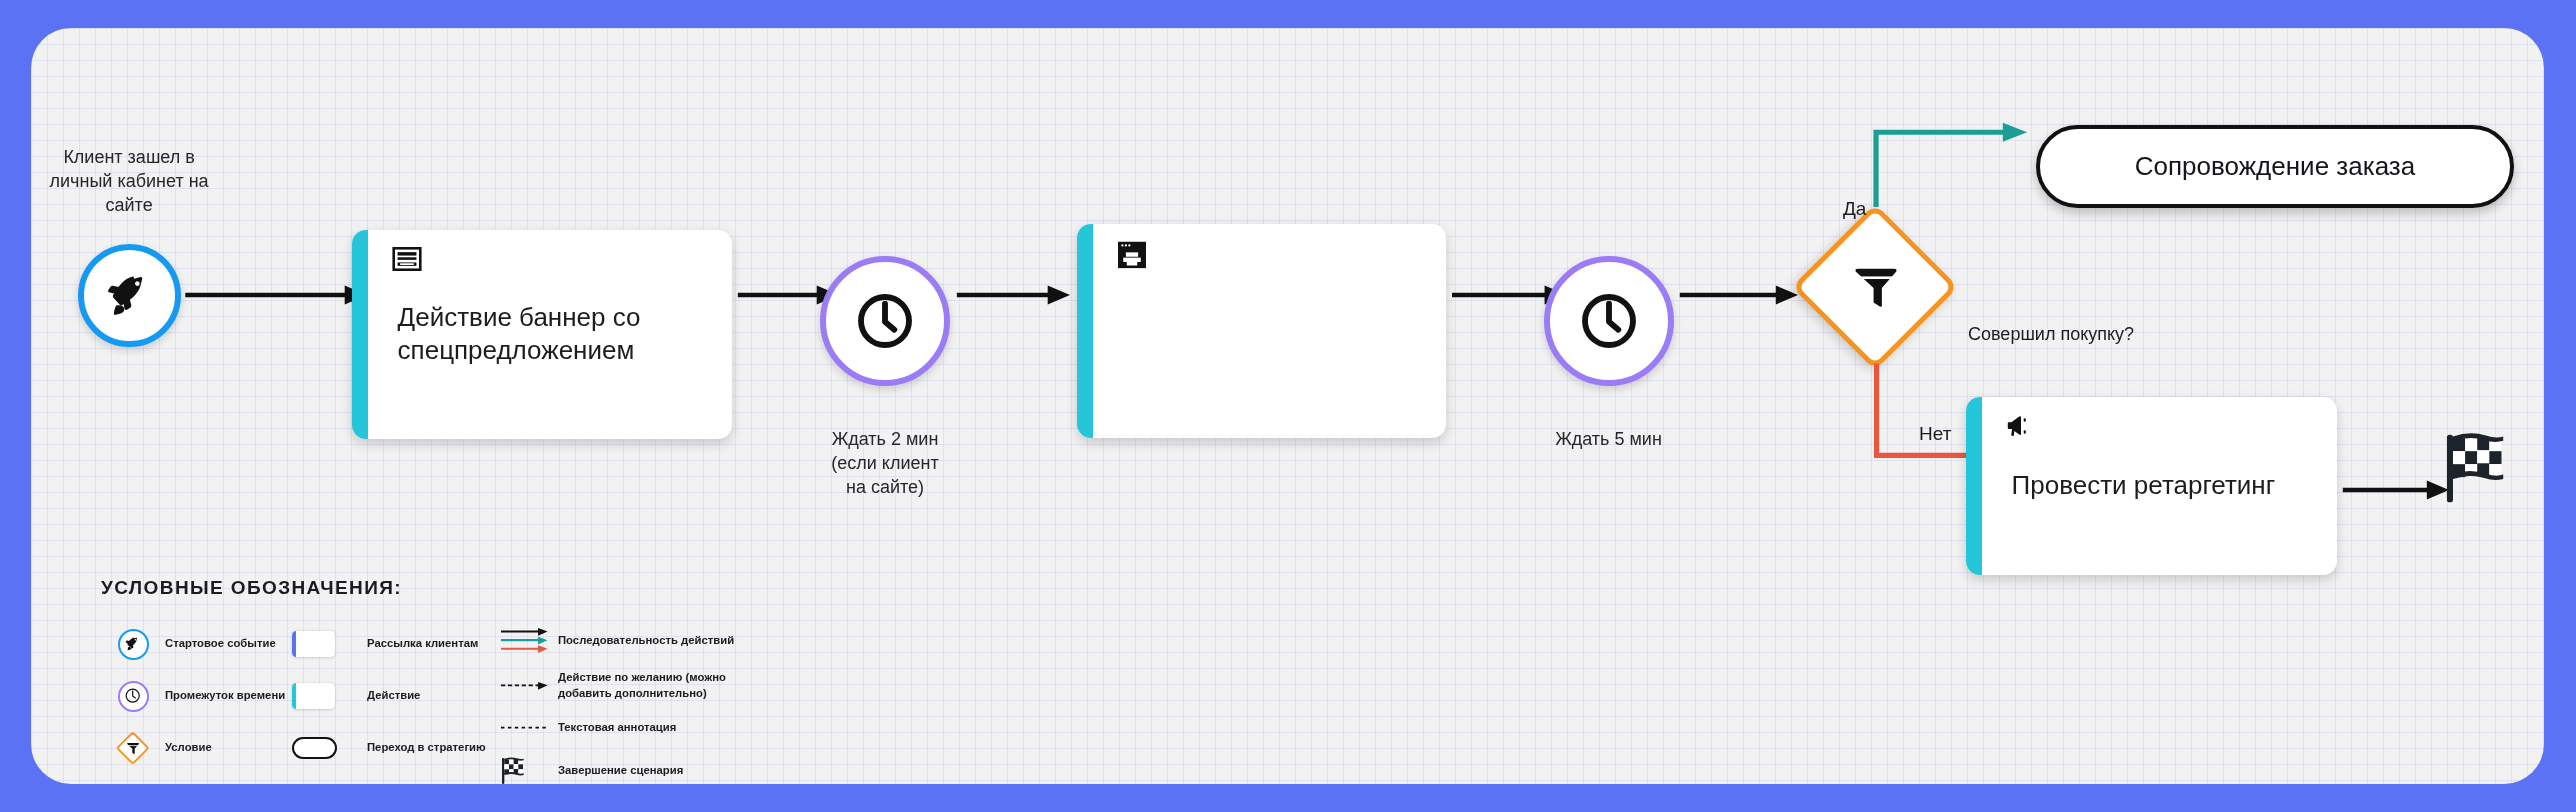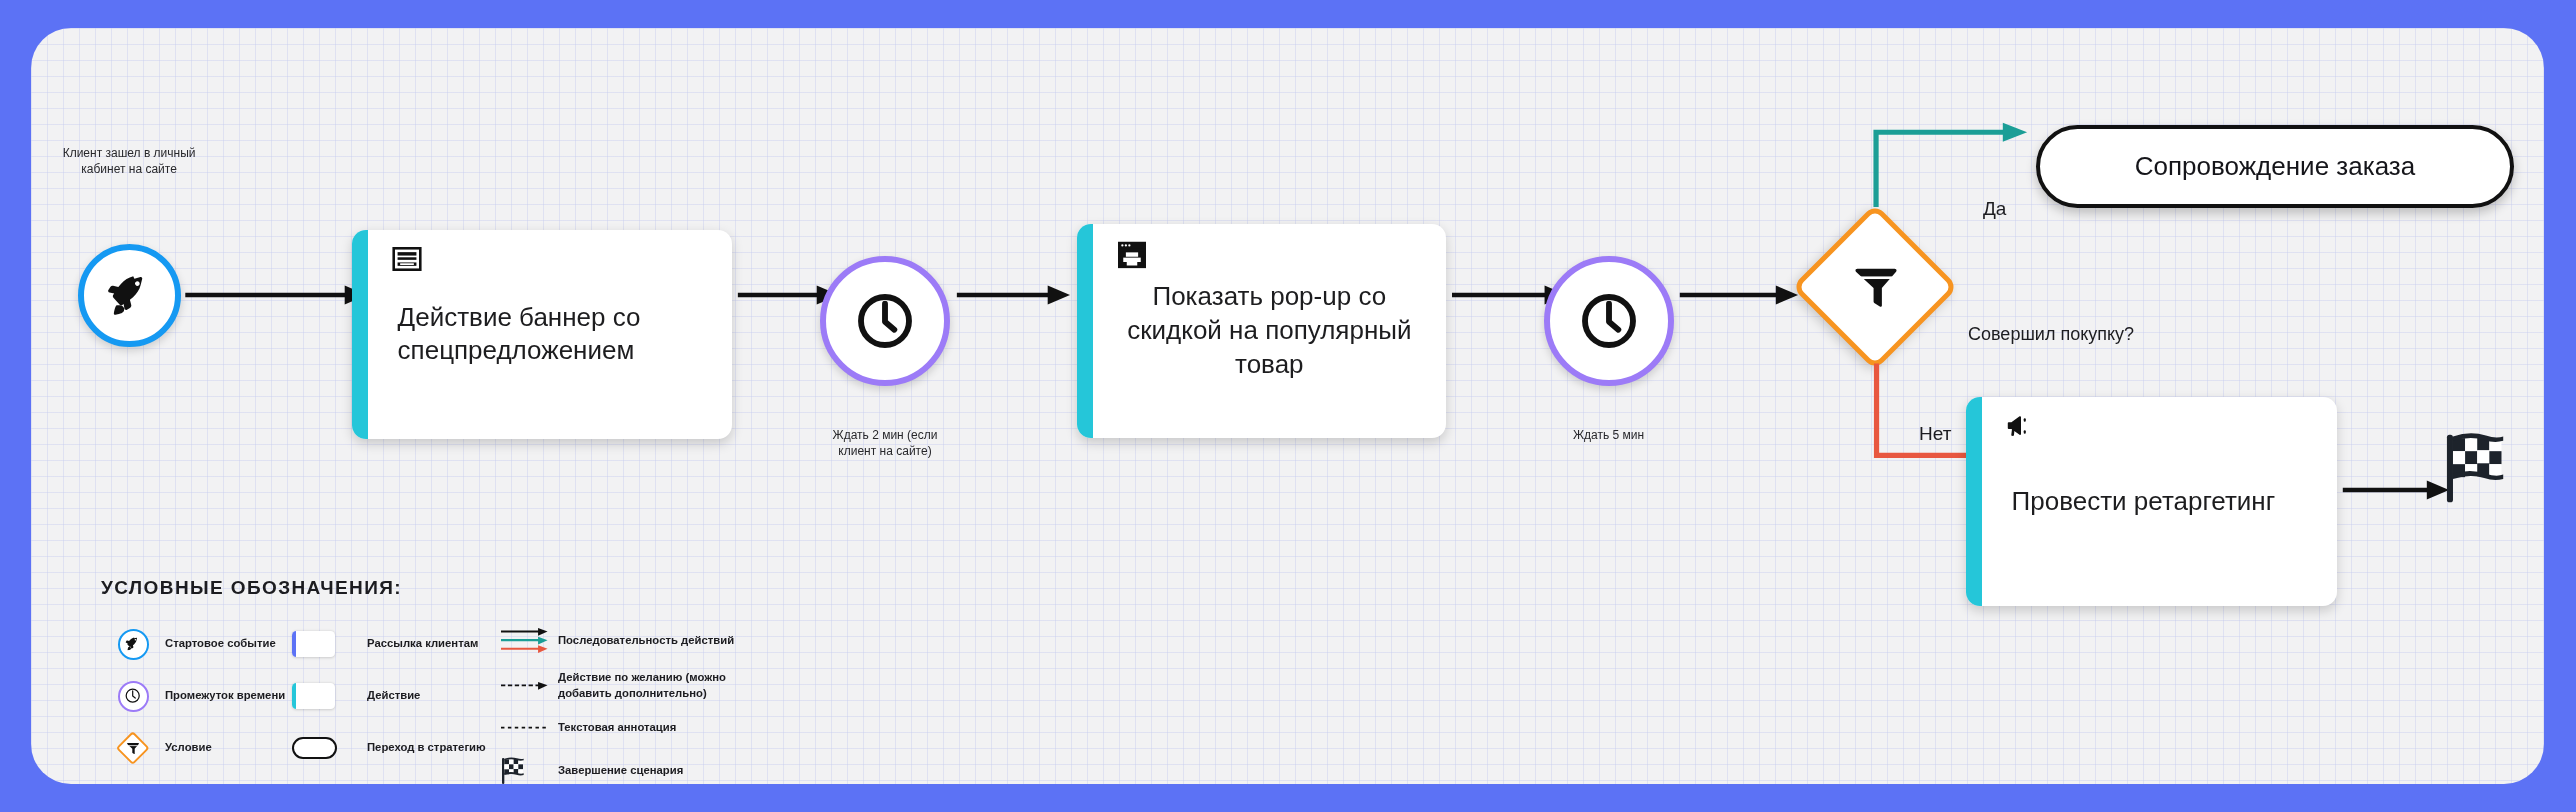--- a/index.html
+++ b/index.html
@@ -68,21 +68,21 @@
     transform: rotate(45deg);
     box-shadow: 0 4.3px 10.4px rgba(0,0,0,.17);
   }
   .diamond-icon {
     position:absolute; left:0; top:0; right:0; bottom:0;
     display:flex; align-items:center; justify-content:center;
   }
 
   
   .caption {
-    font-size: 12px; color: #27272b; text-align: center; line-height: 1.32;
+    font-size: 18px; color: #27272b; text-align: center; line-height: 1.32;
   }
   .edge-label { font-size: 19px; color: #1c1c20; }
   .cond-label { font-size: 18px; color: #1c1c20; white-space: nowrap; }
 
   
   #legend { position: absolute; left: 70px; top: 549px; }
   .legend-title {
     font-size: 19px; font-weight: bold; letter-spacing: 1.4px;
     color: #1c1c20; margin-bottom: 19px;
   }
@@ -179,21 +179,20 @@
           <rect x="1" y="1" width="32" height="8" fill="#111"></rect>
           <circle cx="6" cy="5" r="1.3" fill="#fff"></circle>
           <circle cx="10" cy="5" r="1.3" fill="#fff"></circle>
           <circle cx="14" cy="5" r="1.3" fill="#fff"></circle>
           <rect x="4" y="12" width="26" height="16" fill="#111"></rect>
           <rect x="10" y="13" width="14" height="5" fill="#fff"></rect>
           <rect x="7" y="19" width="20" height="5" fill="#fff"></rect>
           <rect x="11" y="24" width="12" height="4" fill="#fff"></rect>
         </svg>
       </span>
-      <div class="card-text">Показать pop-up со скидкой на популярный товар</div>
     </div>
   </div>
 
   <svg class="abs" style="left:1420px; top:255px;" width="122" height="24" viewBox="0 0 140 28">
     <line x1="0" y1="14" x2="110" y2="14" stroke="#111" stroke-width="5"></line>
     <polygon points="108,3 134,14 108,25" fill="#111"></polygon>
   </svg>
 
   <div class="abs circle-node ring-purple" style="left:1513px; top:228px; width:130px; height:130px;">
     <span style="line-height:0;">
@@ -220,33 +219,33 @@
         </svg>
       </span>
     </div>
   </div>
   <div class="abs cond-label" style="left:1937px; top:296px;">Совершил покупку?</div>
 
   <svg class="abs" style="left:1819px; top:85px;" width="191" height="101" viewBox="0 0 220 116">
     <path d="M30,108 L30,22 L180,22" stroke="#1b9e96" stroke-width="6" fill="none"></path>
     <polygon points="176,11 204,22 176,33" fill="#1b9e96"></polygon>
   </svg>
-  <div class="abs edge-label" style="left:1952px; top:170px;text-align:right;">Да</div>
+  <div class="abs edge-label" style="left:1812px; top:170px;text-align:right;">Да</div>
 
   <svg class="abs" style="left:1819px; top:332px;" width="209" height="123" viewBox="0 0 240 142">
     <path d="M30,4 L30,110 L196,110" stroke="#e8573f" stroke-width="6" fill="none"></path>
     <polygon points="192,99 220,110 192,121" fill="#e8573f"></polygon>
   </svg>
   <div class="abs edge-label" style="left:1856px; top:395px;padding-left:32px;">Нет</div>
 
   <div class="abs pill" style="left:2005px; top:97px; width:478px; height:83px;">
     <span>Сопровождение заказа</span>
   </div>
 
-  <div class="abs card" style="left:1935px; top:369px; width:371px; height:209px;">
+  <div class="abs card" style="left:1935px; top:369px; width:371px; height:178px;">
     <div class="card-accent"></div>
     <div class="card-body">
       <span class="card-icon" style="line-height:0;">
         <svg width="31" height="24" viewBox="0 0 36 28" fill="#111">
           <path d="M2 10.5c0-.6.4-1 1-1h3.2l9.6-6.8c.7-.5 1.6 0 1.6.9v19.8c0 .9-.9 1.4-1.6.9l-9.6-6.8H3c-.6 0-1-.4-1-1v-5z"></path>
           <path d="M7 17h3l-.8 7.6c-.1.7-.7 1.1-1.4 1L7 25.4c-.6-.1-1-.7-.9-1.3L7 17z"></path>
           <rect x="20.6" y="5" width="2.4" height="4" rx="1.1"></rect>
           <rect x="20.6" y="19" width="2.4" height="4" rx="1.1"></rect>
         </svg>
       </span>

